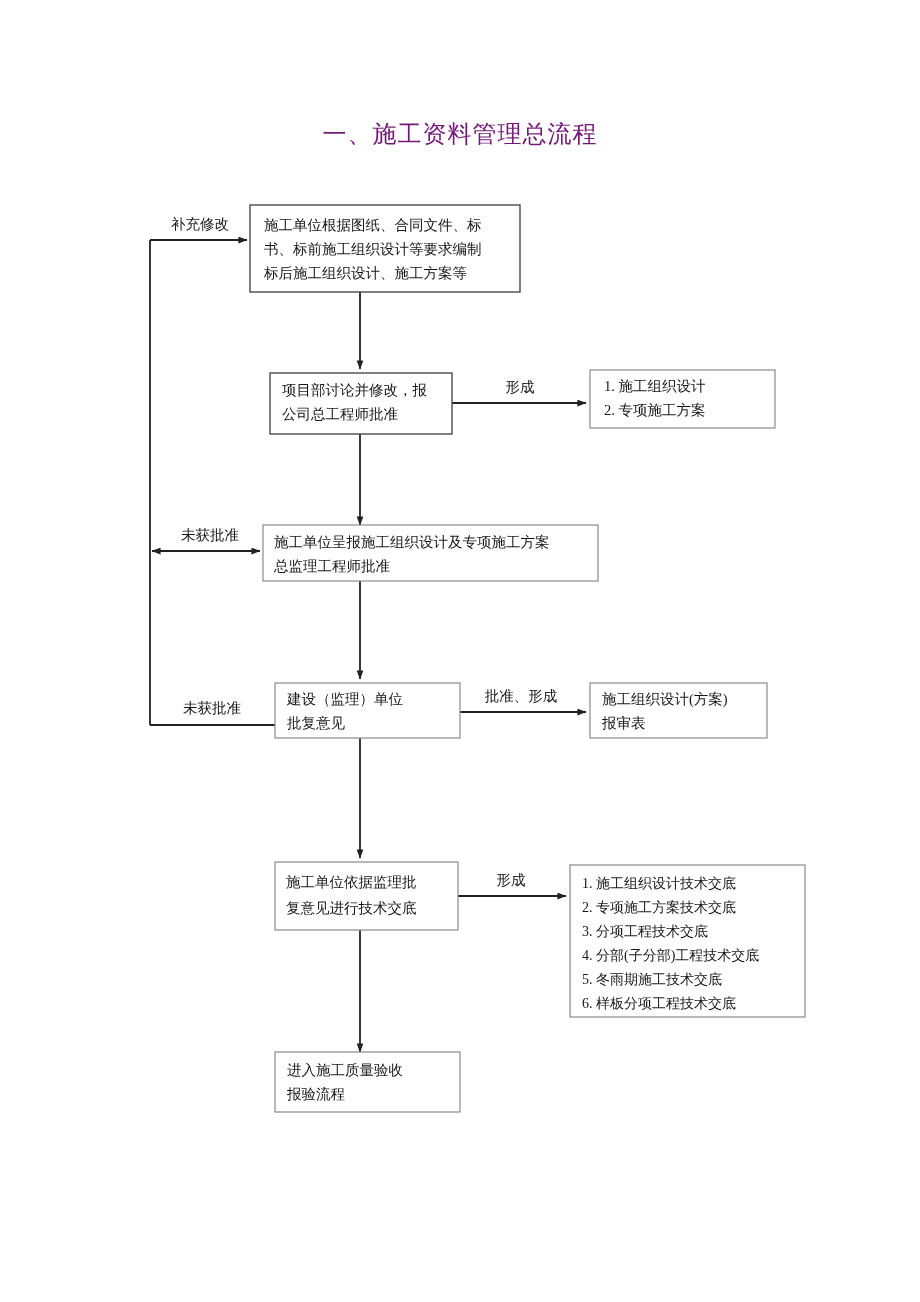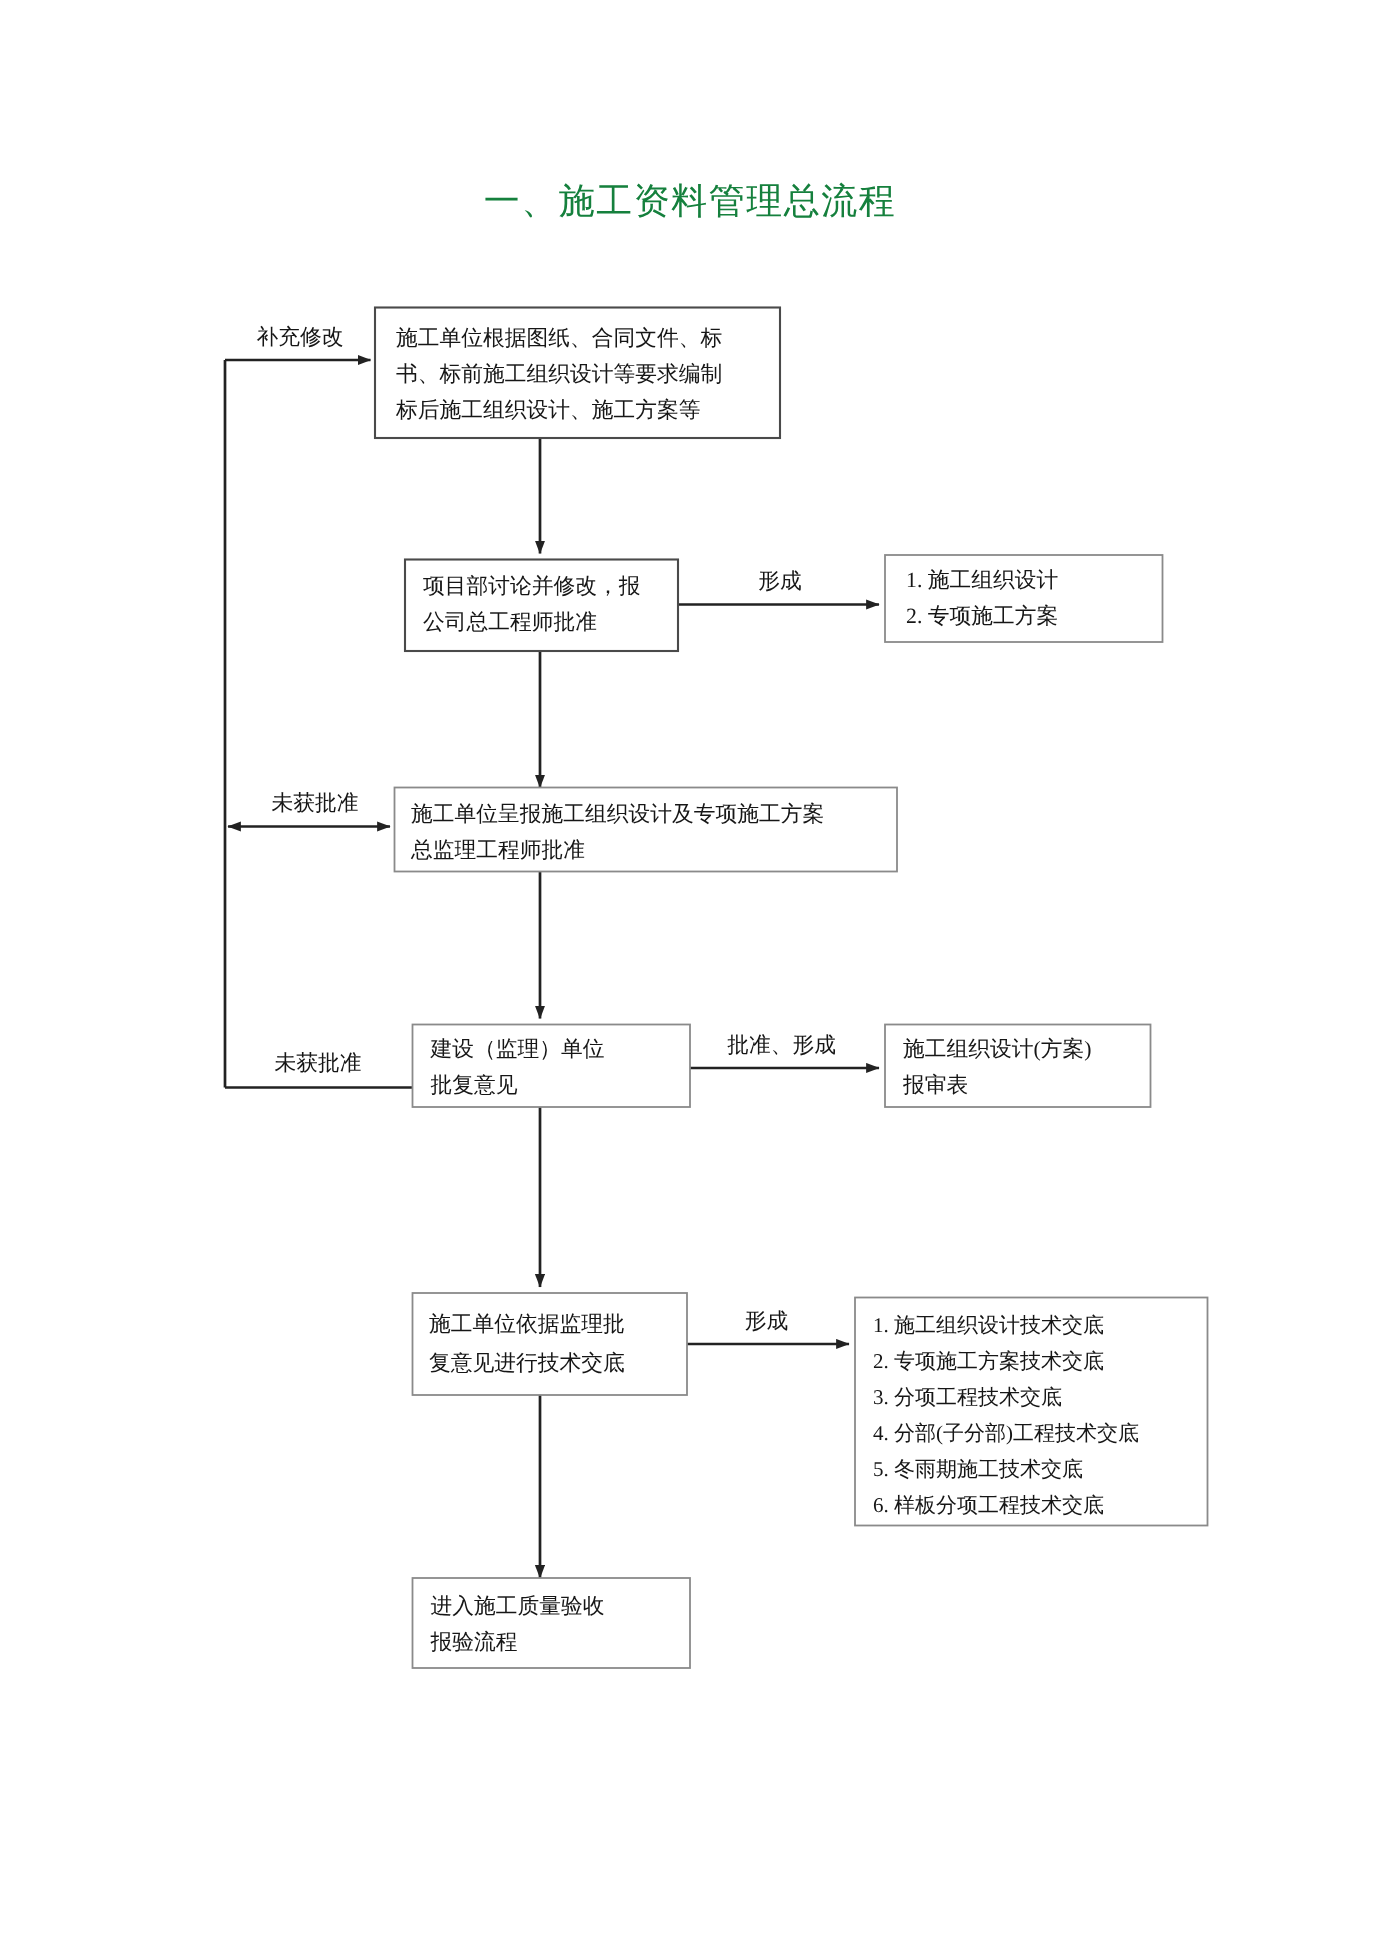--- a/index.html
+++ b/index.html
@@ -23,21 +23,21 @@
   }
   #page-title {
     position: absolute;
     left: 0;
     top: 118px;
     width: 920px;
     text-align: center;
     font-size: 24px;
     letter-spacing: 1px;
     font-weight: 400;
-    color: #15803d;
+    color: #701a75;
     font-family: "Liberation Serif", "DejaVu Serif", serif;
     white-space: pre;
   }
   #flow-svg {
     position: absolute;
     left: 0;
     top: 0;
   }
   .node-box {
     fill: #ffffff;

